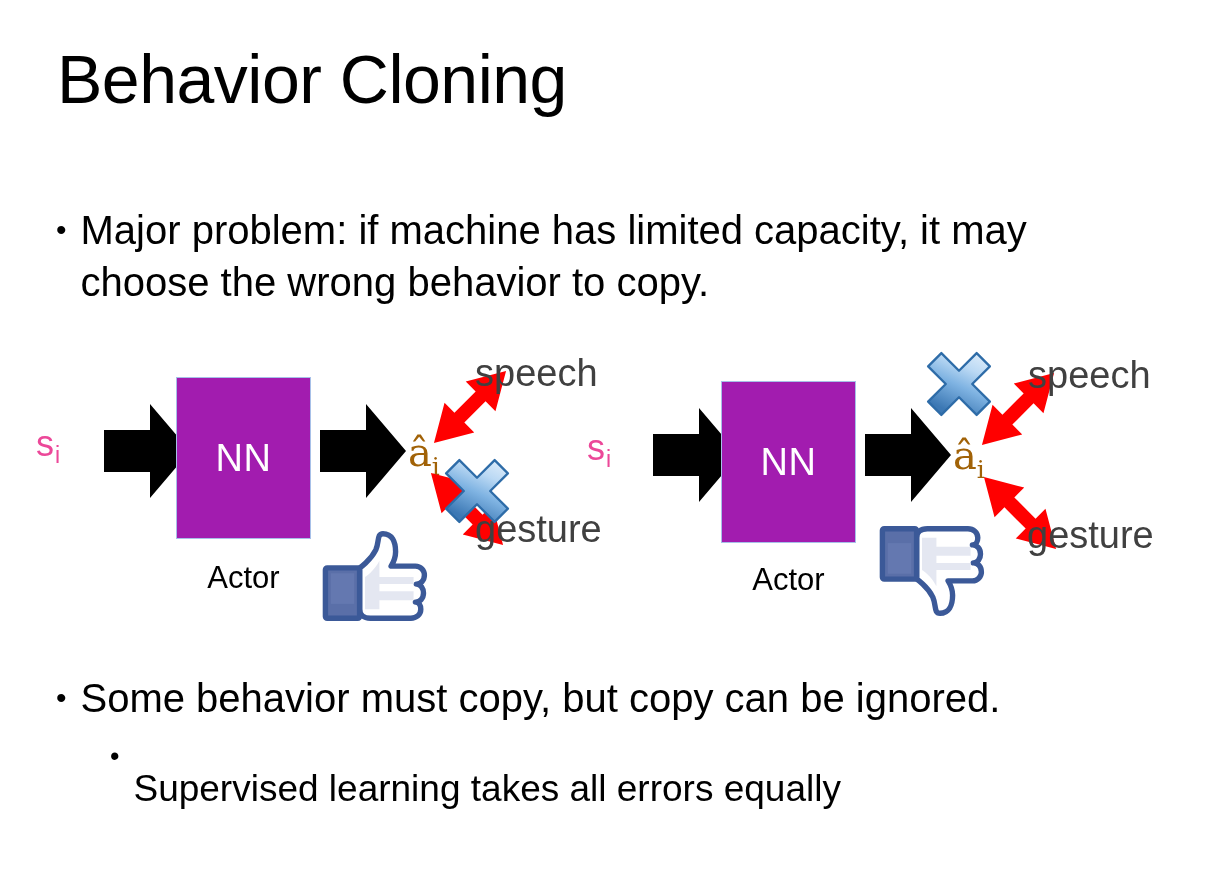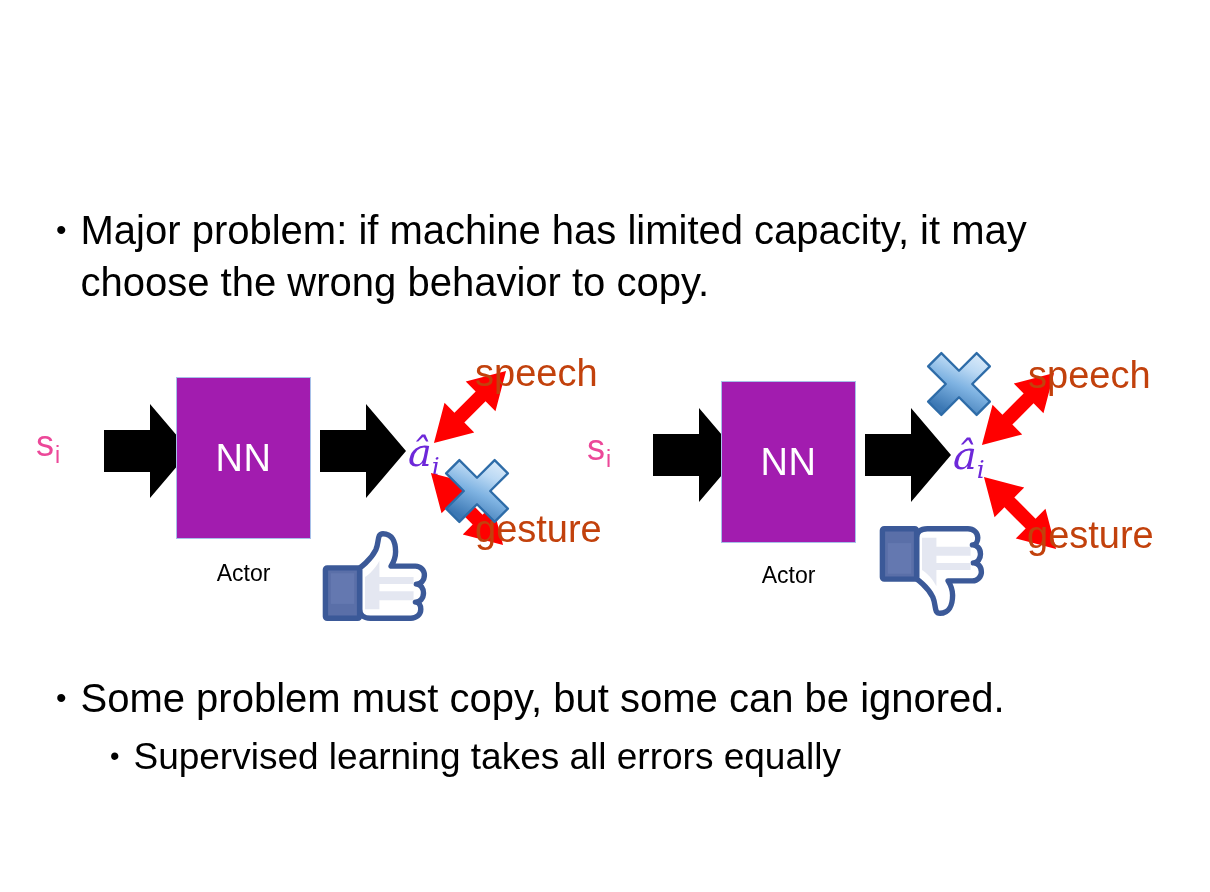--- a/index.html
+++ b/index.html
@@ -49,21 +49,21 @@
     line-height: 1.30;
     color: #000000;
     font-stretch: condensed;
   }
   #bullet-1 { left: 56px; top: 204px; width: 1060px; }
   #bullet-1 .bullet-dot { margin-top: 11px; }
   #bullet-2 { left: 56px; top: 672px; width: 1100px; }
   #bullet-2 .bullet-dot { margin-top: 11px; }
   #bullet-2a { left: 110px; top: 733px; width: 1040px; }
   #bullet-2a .bullet-dot { margin-top: 10px; font-size: 27px; }
-  #bullet-2a .bullet-text { font-size: 37px; }
+  #bullet-2a .bullet-text { font-size: 37px; margin-top: 32px; }
 
   
   .diagram { position: absolute; top: 340px; height: 290px; }
   #diagram-left  { left: 20px;  width: 590px; }
   #diagram-right { left: 565px; width: 620px; }
 
   .state-label {
     position: absolute;
     font-size: 36px;
     line-height: 1;
@@ -88,62 +88,62 @@
     justify-content: center;
   }
   .nn-label {
     color: #ffffff;
     font-size: 38px;
     letter-spacing: 0.5px;
   }
 
   .actor-label {
     position: absolute;
-    font-size: 23px;
+    font-size: 31px;
     line-height: 1;
     color: #000000;
     white-space: nowrap;
     text-align: center;
   }
 
   .block-arrow { position: absolute; }
 
   .action-label {
     position: absolute;
     font-family: "DejaVu Serif", "Liberation Serif", serif;
-    font-style: italic;
     font-size: 40px;
     line-height: 1;
-    color: #6d28d9;
+    color: #a16207;
     white-space: nowrap;
   }
   .action-label .sub {
     font-size: 25px;
     position: relative;
     top: 9px;
     left: 0px;
   }
 
   .out-label {
     position: absolute;
     font-size: 38px;
     line-height: 1;
-    color: #c2410c;
+    color: #404040;
     white-space: nowrap;
   }
 
   .red-arrow { position: absolute; }
   .blue-x    { position: absolute; }
   .thumb     { position: absolute; }
 </style>
 </head>
 <body>
 
 <div id="slide">
 
+  <div id="slide-title">Behavior Cloning</div>
 
   <div class="bullet-row" id="bullet-1">
     <span class="bullet-dot">•</span>
     <span class="bullet-text">Major problem: if machine has limited capacity, it may choose the wrong behavior to copy.</span>
   </div>
 
   <div class="diagram" id="diagram-left">
 
     <div class="state-label" style="left:16px; top:86px;">
       <span>s</span><sub>i</sub>
@@ -300,21 +300,21 @@
                    L104,68 L104,78 L66,78 L66,88 L50,88 Z" fill="#DFE3EE" opacity="0.85"></path>
           <rect x="6" y="42" width="38" height="56" rx="2" fill="#5A6FA8" stroke="#3B5998" stroke-width="6"></rect>
           <rect x="12" y="48" width="26" height="34" fill="#6B7FB5" opacity="0.6"></rect>
         </g>
       </svg>
     </div>
   </div>
 
   <div class="bullet-row" id="bullet-2">
     <span class="bullet-dot">•</span>
-    <span class="bullet-text">Some problem must copy, but some can be ignored.</span>
+    <span class="bullet-text">Some behavior must copy, but copy can be ignored.</span>
   </div>
 
   <div class="bullet-row" id="bullet-2a">
     <span class="bullet-dot">•</span>
     <span class="bullet-text">Supervised learning takes all errors equally</span>
   </div>
 
 </div>
 
 </body></html>

